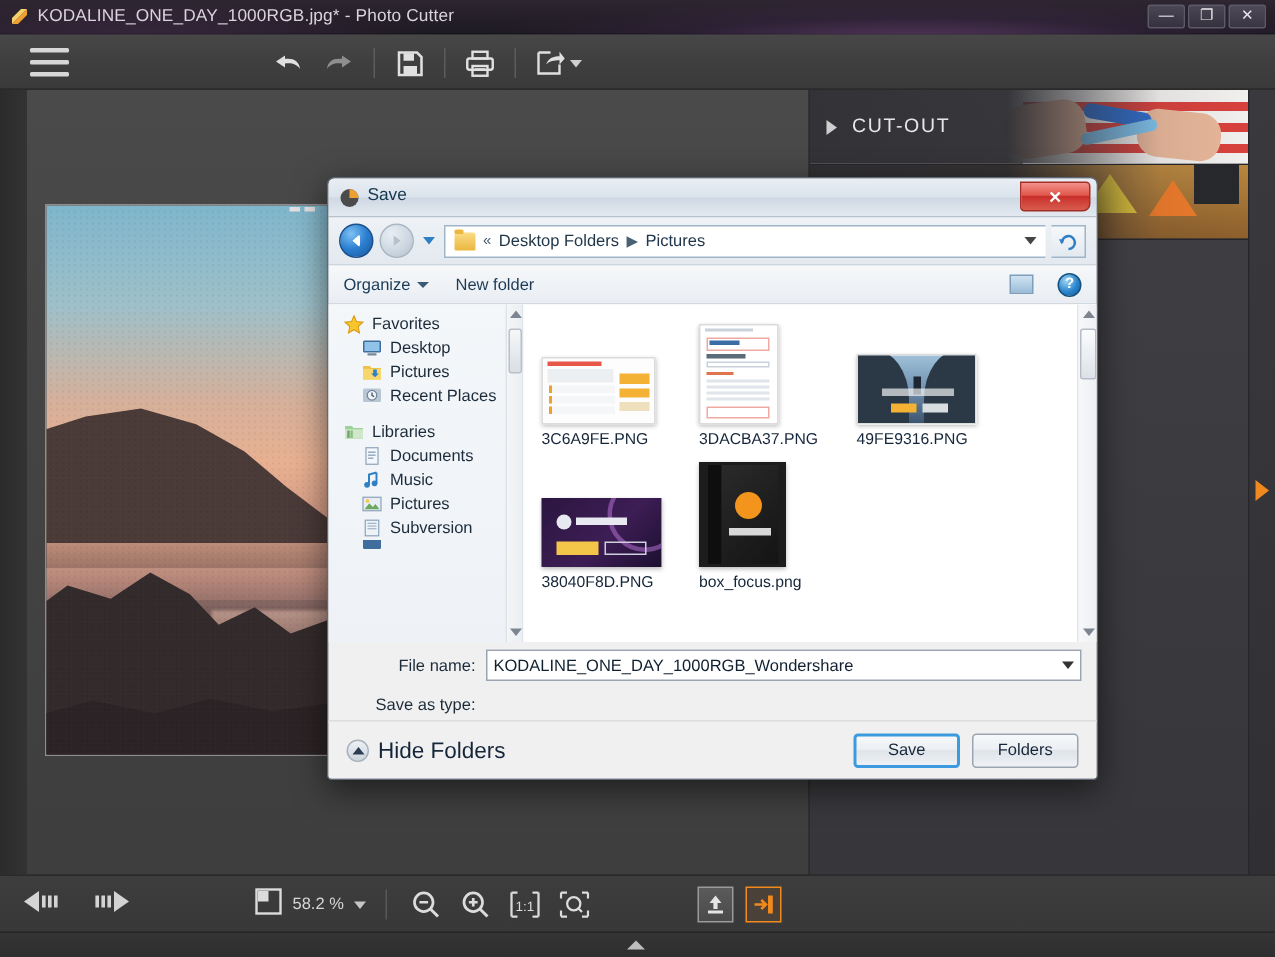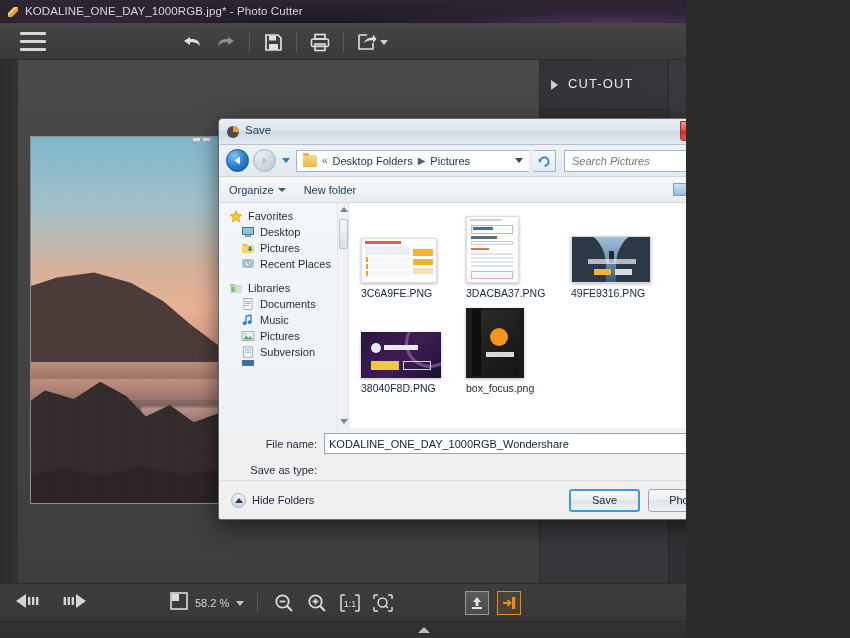--- a/index.html
+++ b/index.html
@@ -2,21 +2,21 @@
 <html><head>
 <meta charset="utf-8">
 <style>
   * { box-sizing: border-box; }
   html, body { margin:0; padding:0; }
   body {
     width:850px; height:638px; overflow:hidden;
     font-family:"Liberation Sans", sans-serif;
     background:#2b2b2b;
   }
-  #app { position:relative; width:686px; height:638px; overflow:hidden;text-decoration:underline; }
+  #app { position:relative; width:850px; height:638px; overflow:hidden;text-decoration:underline; }
 
   
   .app-titlebar{
     position:absolute; left:0; top:0; width:850px; height:23px;
     background:linear-gradient(180deg,#2e2632 0%,#241f28 55%,#1d1a22 100%);
     border-bottom:1px solid #151319;
   }
   .tb-glow{
     position:absolute; top:0; left:320px; width:530px; height:23px;
     background:radial-gradient(ellipse at 55% 120%, rgba(150,90,160,.50) 0%, rgba(90,50,110,.22) 40%, rgba(0,0,0,0) 72%);
@@ -309,21 +309,21 @@
     flex:1; height:21px; border:1px solid #9aa5b1; background:#fff;
     display:flex; align-items:center; padding:0 4px; font-size:11px; color:#102030;
   }
   .finput.grey{ background:linear-gradient(180deg,#fdfdfd,#eef0f2); }
   .fcaret{ margin-left:auto; width:0;height:0;border-left:4px solid transparent;border-right:4px solid transparent;border-top:5px solid #333;}
   .dlg-footer{
     position:absolute; left:0; bottom:0; width:100%; height:39px;
     background:#f0f0f0; border-top:1px solid #dcdcdc;
     display:flex; align-items:center; padding:0 12px;
   }
-  .hidefolders{ display:flex; align-items:center; gap:6px; font-size:11px; color:#16263a;}
+  .hidefolders{ display:flex; align-items:center; gap:6px; font-size:15px; color:#16263a;}
   .hf-circle{
     width:15px;height:15px;border-radius:50%;
     background:linear-gradient(180deg,#eef2f6,#ccd4dd); border:1px solid #a8b2bc;
     display:flex;align-items:center;justify-content:center;
   }
   .hf-caret{ width:0;height:0;border-left:4px solid transparent;border-right:4px solid transparent;border-bottom:5px solid #2c3d50;}
   .dlg-buttons{ margin-left:auto; display:flex; gap:8px;}
   .dbtn{
     width:71px; height:23px; font-size:11px; color:#16263a;
     background:linear-gradient(180deg,#f6f8fa 0%,#eceff3 45%,#dfe4e9 50%,#eef1f5 100%);
@@ -558,27 +558,20 @@
         <span class="crumb-sep">«</span>
         <span>Desktop Folders</span>
         <span class="crumb-sep">▶</span>
         <span>Pictures</span>
         <span class="crumb-caret"></span>
       </div>
       <div class="refresh">
         <svg width="14" height="14" viewBox="0 0 14 14">
             <path d="M3 8 A4.3 4.3 0 1 1 7.3 12" fill="none" stroke="#2f7fc4" stroke-width="1.7"></path>
             <path d="M1 5.5 L4.6 5.5 L2.8 9 Z" fill="#2f7fc4"></path>
-          </svg>
-      </div>
-      <div class="searchbox">
-        <input placeholder="Search Pictures" style="">
-        <svg width="13" height="13" viewBox="0 0 13 13">
-            <circle cx="5.4" cy="5.4" r="3.8" fill="none" stroke="#2f7fc4" stroke-width="1.5"></circle>
-            <line x1="8.2" y1="8.2" x2="12" y2="12" stroke="#2f7fc4" stroke-width="1.6"></line>
           </svg>
       </div>
     </div>
 
     <div class="dlg-cmdbar">
       <div class="cmd">
         <span>Organize</span>
         <span class="cc"></span>
       </div>
       <div class="cmd">
@@ -803,17 +796,17 @@
 
     <div class="dlg-footer">
       <div class="hidefolders">
         <span class="hf-circle">
             <span class="hf-caret"></span>
           </span>
         <span>Hide Folders</span>
       </div>
       <div class="dlg-buttons">
         <div class="dbtn default">Save</div>
-        <div class="dbtn">Photo</div>
+        <div class="dbtn">Folders</div>
       </div>
     </div>
   </div>
 </div>
 
 </body></html>

